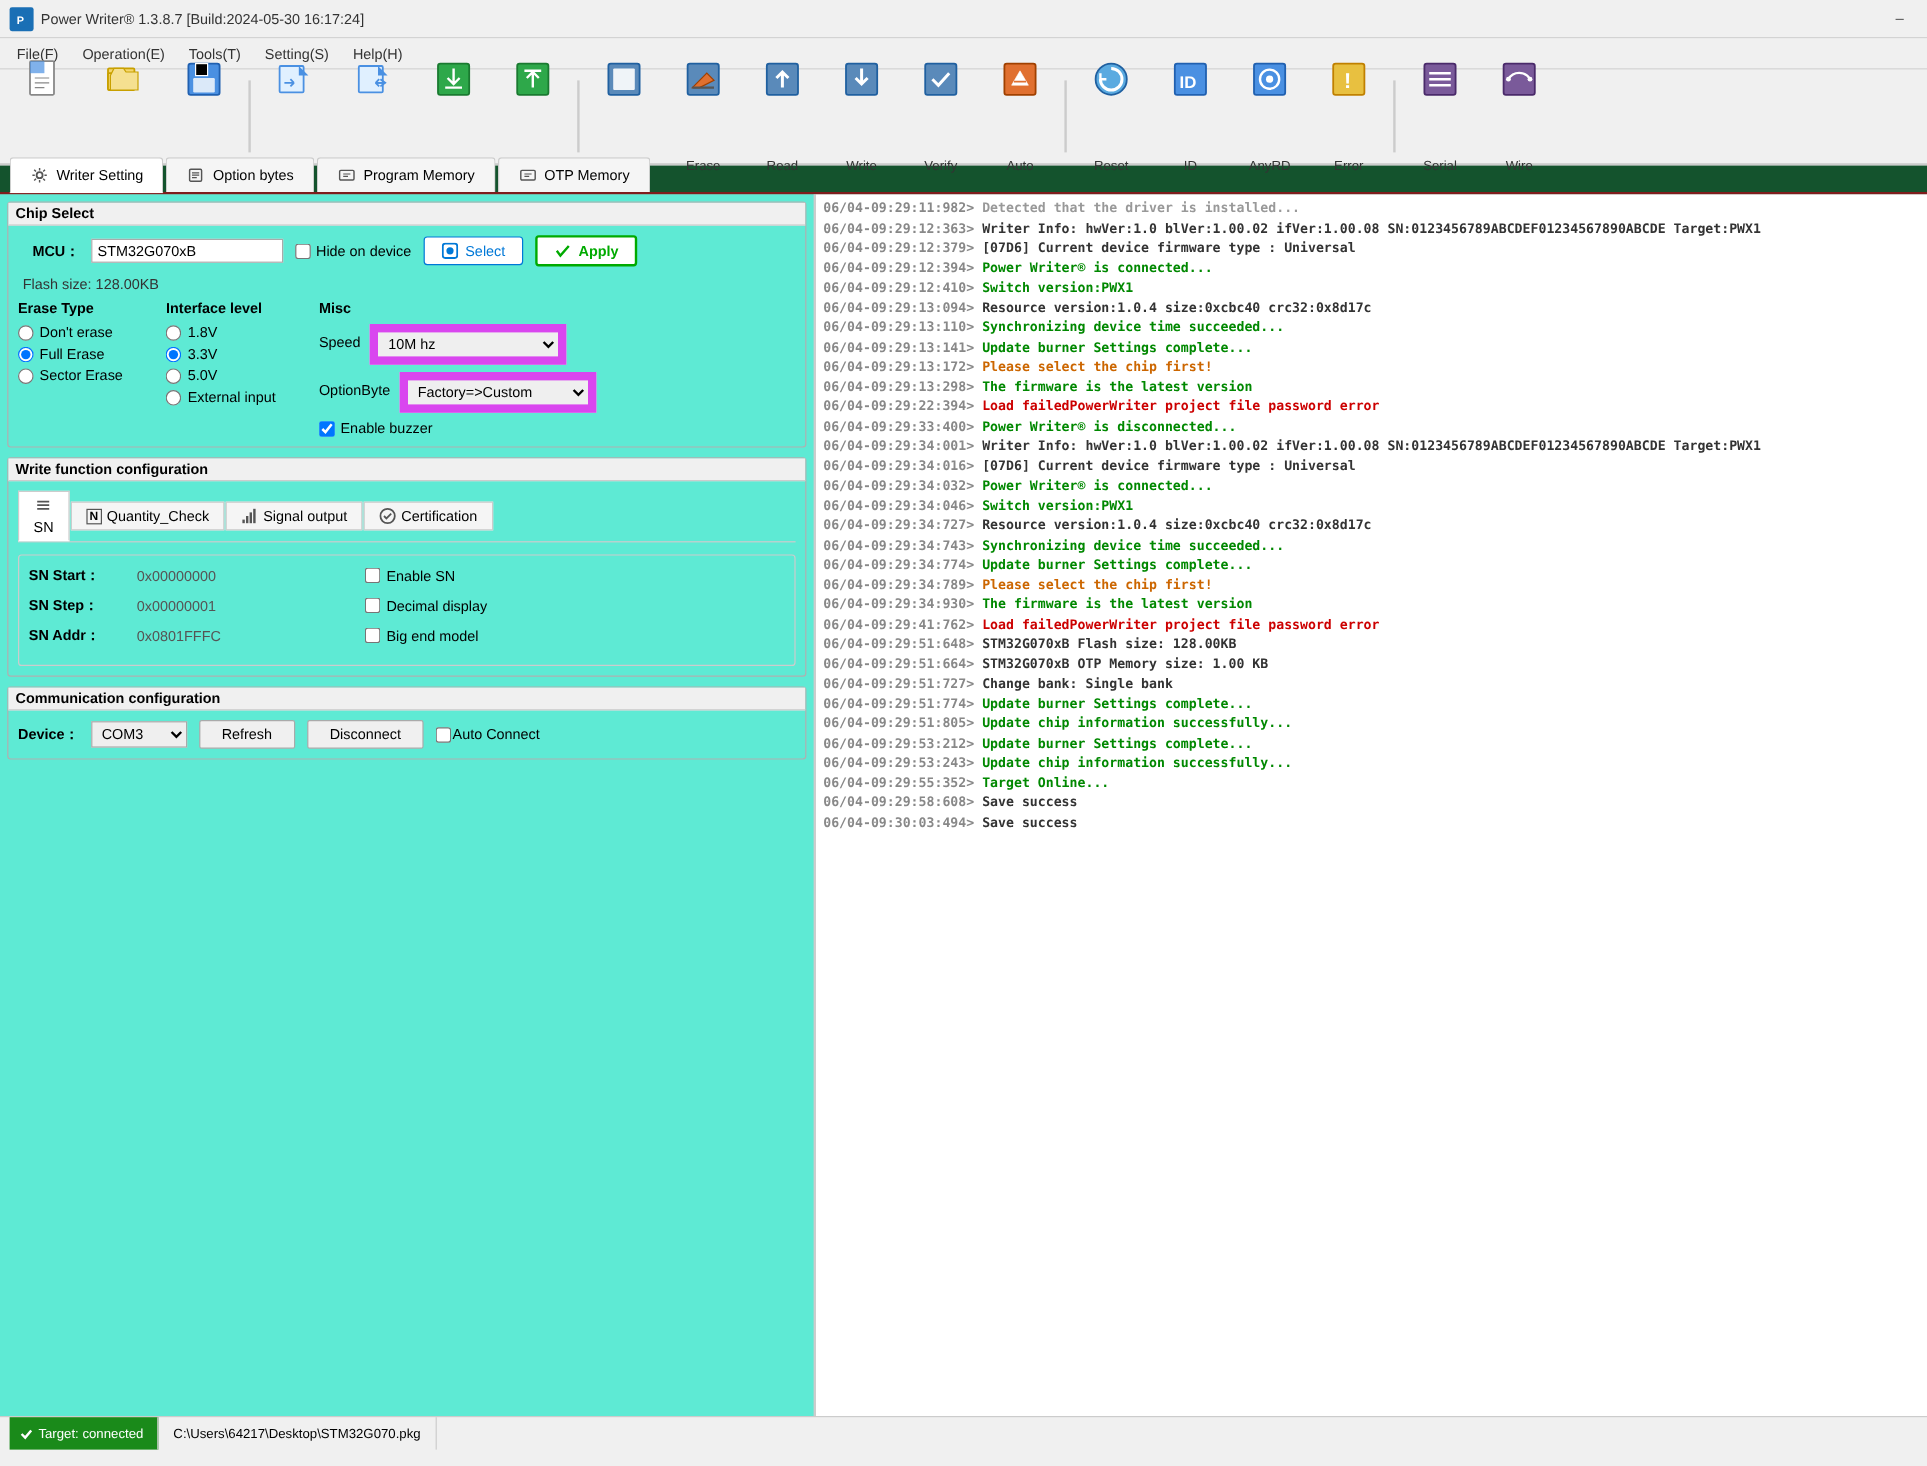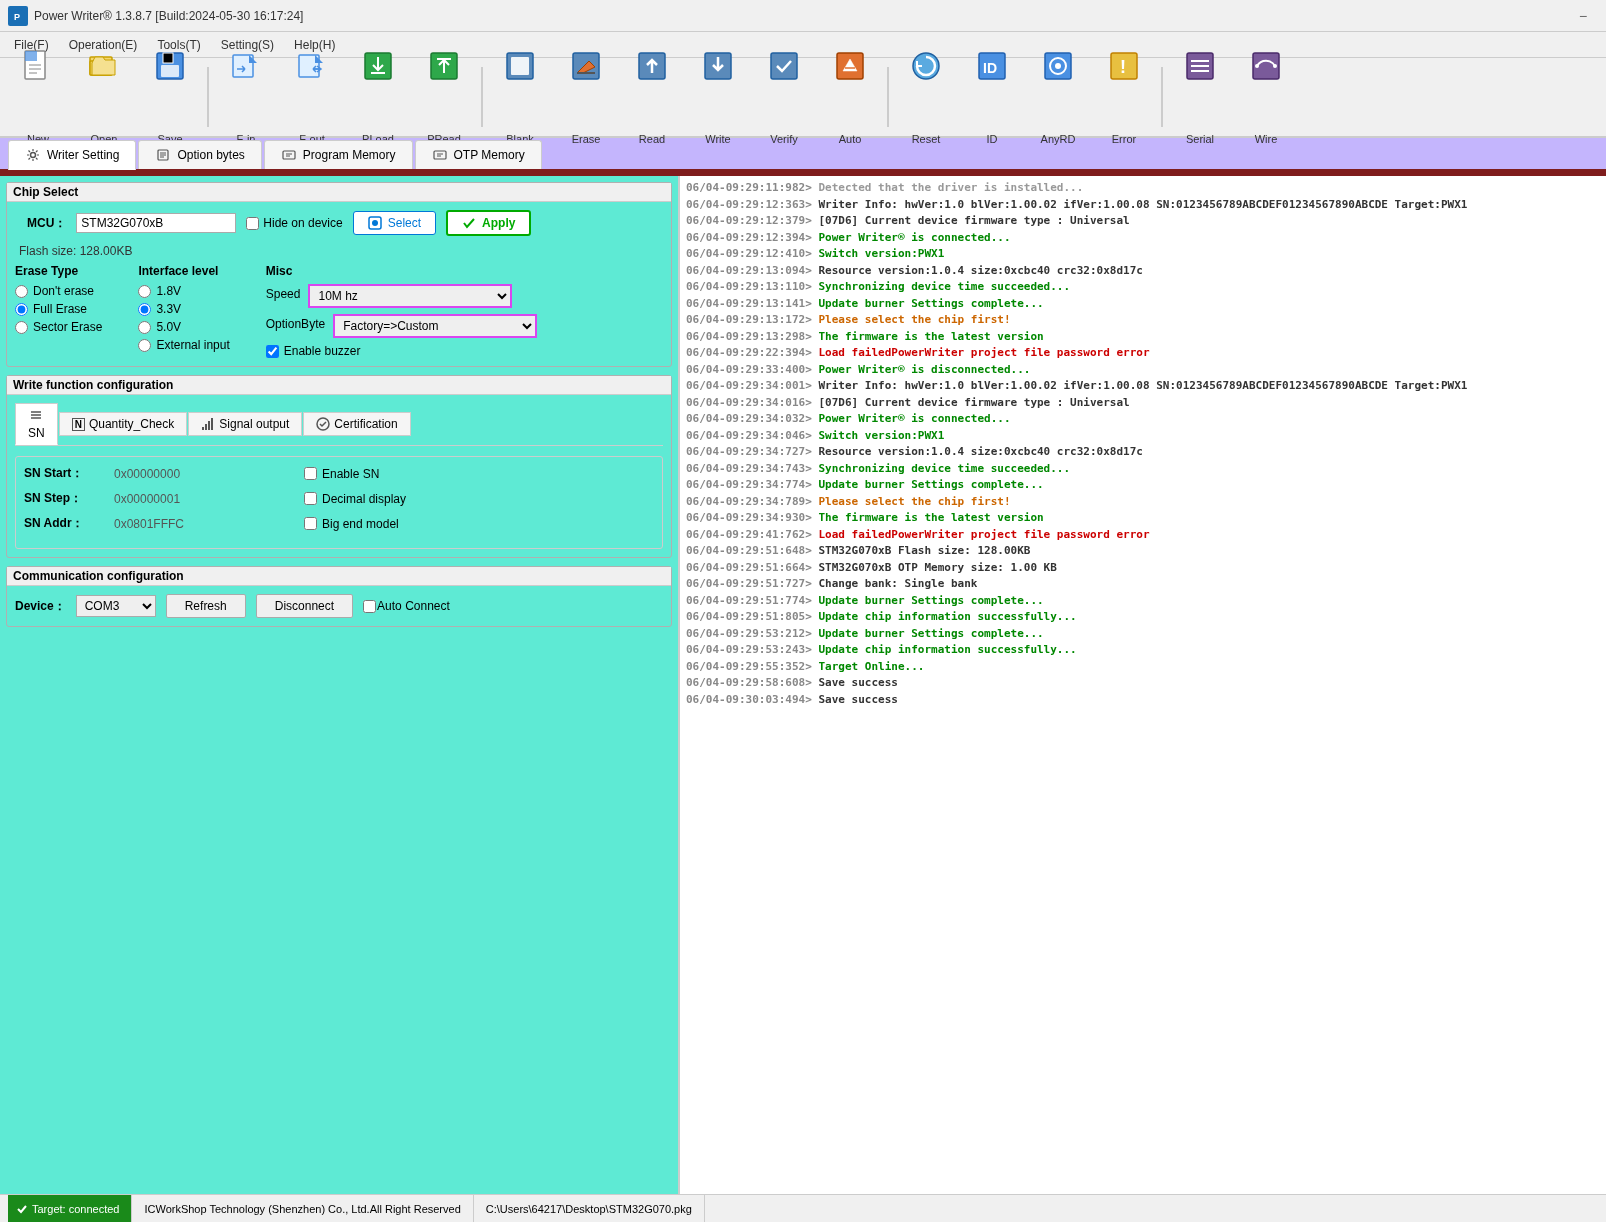--- a/index.html
+++ b/index.html
@@ -17,21 +17,21 @@
     .menu-item { padding: 2px 10px; cursor: pointer; font-size: 12px; color: #333; }
 
     
     .toolbar { background: #f0f0f0; height: 80px; display: flex; align-items: center; padding: 4px 6px; border-bottom: 2px solid #ccc; gap: 2px; }
     .tool-btn { display: flex; flex-direction: column; align-items: center; justify-content: center; width: 64px; height: 70px; cursor: pointer; border: 1px solid transparent; border-radius: 3px; padding: 4px 2px; gap: 48px; }
     .tool-btn .icon-box { width: 38px; height: 38px; display: flex; align-items: center; justify-content: center; margin-bottom: 2px; }
     .tool-btn .btn-label { font-size: 11px; color: #333; text-align: center; }
     .toolbar-sep { width: 2px; height: 60px; background: #ccc; margin: 0 3px; }
 
     
-    .tab-strip { background: #c4b5fd; height: 38px; display: flex; align-items: flex-end; padding: 0 8px; border-bottom: 7px solid #7f1d1d; }
+    .tab-strip { background: #14532d; height: 24px; display: flex; align-items: flex-end; padding: 0 8px; border-bottom: 2px solid #7f1d1d; }
     .tab { display: flex; align-items: center; gap: 6px; padding: 6px 16px; cursor: pointer; font-size: 12px; border: 1px solid #ccc; border-bottom: none; background: #f5f5f5; margin-right: 2px; border-radius: 3px 3px 0 0; }
     .tab.active { background: white; border-bottom: 1px solid white; margin-bottom: -1px; z-index: 1; }
     .tab-icon { width: 16px; height: 16px; display: inline-flex; align-items: center; justify-content: center; }
 
     
     .main-layout { display: flex; height: calc(1222px - 32px - 26px - 80px - 38px - 28px); }
 
     
     .left-panel { width: 680px; min-width: 680px; background: #5eead4; border-right: 2px solid #ccc; overflow-y: auto; padding: 6px; }
 
@@ -56,21 +56,21 @@
     .apply-btn { display: flex; align-items: center; gap: 6px; padding: 4px 14px; border: 2px solid #00aa00; background: white; color: #00aa00; cursor: pointer; border-radius: 3px; font-size: 12px; font-weight: bold; }
     .flash-size { font-size: 12px; color: #333; padding-left: 4px; }
 
     
     .config-row { display: flex; gap: 16px; margin-top: 6px; }
     .config-col { }
     .config-col-title { font-size: 12px; font-weight: bold; margin-bottom: 6px; }
     .radio-item { display: flex; align-items: center; gap: 5px; font-size: 12px; margin-bottom: 4px; }
     .misc-label { font-size: 12px; margin-bottom: 4px; }
     .misc-row { display: flex; align-items: center; gap: 8px; margin-bottom: 6px; }
-    .misc-select { border: 2px solid #d946ef; padding: 2px 4px; font-size: 12px; width: 204px; }
+    .misc-select { border: 7px solid #d946ef; padding: 2px 4px; font-size: 12px; width: 164px; }
     .checkbox-row { display: flex; align-items: center; gap: 5px; font-size: 12px; margin-top: 6px; }
 
     
     .wfc-tabs { display: flex; align-items: center; gap: 0; border-bottom: 1px solid #ccc; margin-bottom: 10px; }
     .wfc-tab { display: flex; align-items: center; gap: 4px; padding: 4px 12px; cursor: pointer; font-size: 12px; border: 1px solid #ccc; background: #f5f5f5; margin-right: 1px; }
     .wfc-tab.active { background: white; border-bottom: 1px solid white; flex-direction: column; }
 
     .sn-grid { display: grid; grid-template-columns: 80px 180px 1fr; gap: 10px; align-items: center; margin-bottom: 8px; }
     .sn-label { font-size: 12px; font-weight: bold; }
     .sn-value { font-size: 12px; color: #555; }
@@ -590,18 +590,15 @@
 </div>
 
 <div class="status-bar">
   <div class="status-item">
     <svg width="12" height="12" viewBox="0 0 12 12" style="margin-right:4px">
         <path d="M2 6 L5 9 L10 3" stroke="white" stroke-width="2" fill="none"></path>
       </svg>
     <span>Target: connected</span>
   </div>
   <div class="status-item">
-    <span>ICWorkShop Technology (Shenzhen) Co., Ltd.All Right Reserved</span>
-  </div>
-  <div class="status-item">
     <span>C:\Users\64217\Desktop\STM32G070.pkg</span>
   </div>
 </div>
 
 </body></html>

